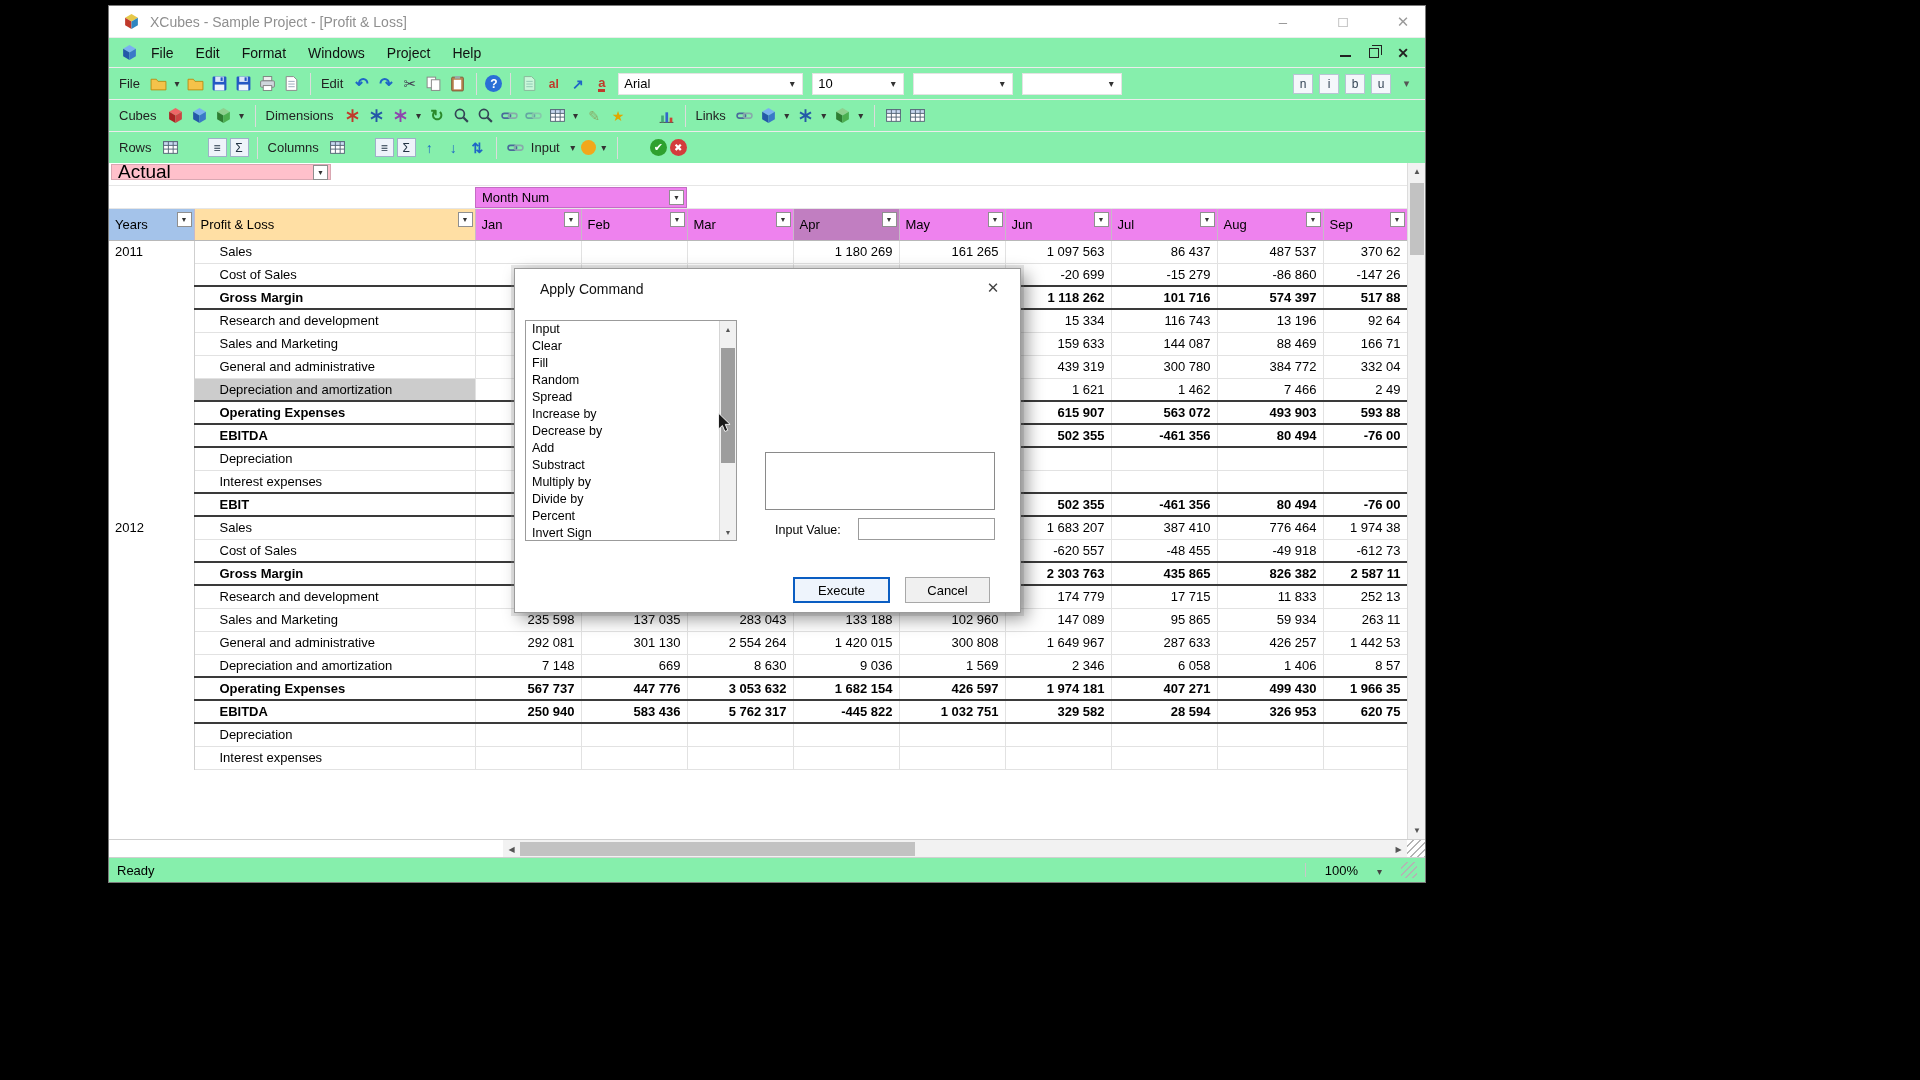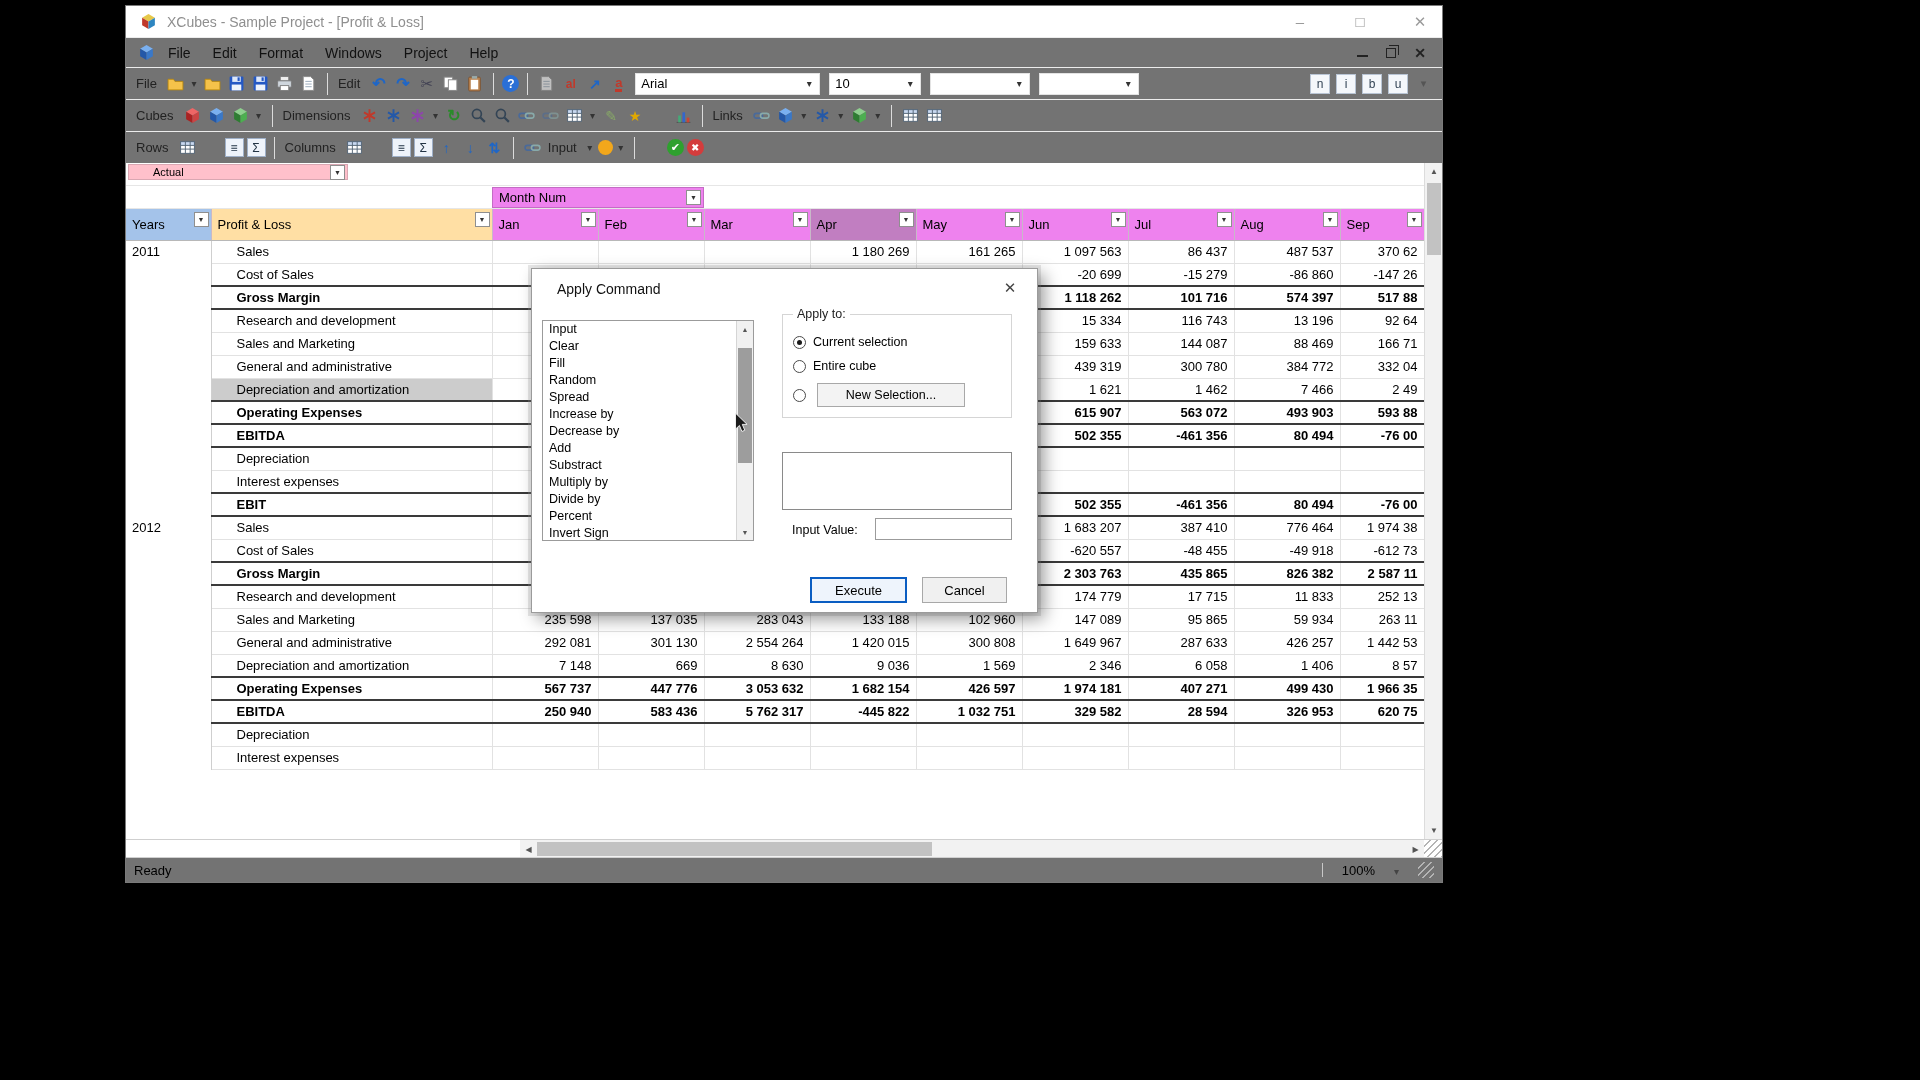--- a/index.html
+++ b/index.html
@@ -1,18 +1,18 @@
 <!DOCTYPE html>
 <html style="--scenario_pink: #ffc0cb; --dimension_violet: #ee82ee; --selected_month_violet: #c17ec1; --years_blue: #a4c3ea; --measure_orange: #ffdfa4; --selected_row_gray: #cccccc; --execute_blue: #0a5dc2; --ok_green: #2ea12e; --toolbar_red: #d43c3c;"><head>
 <meta charset="utf-8">
 <style>
   *{box-sizing:border-box;margin:0;padding:0}
   html,body{width:1920px;height:1080px}
   body{background:#000;font-family:"Liberation Sans",sans-serif;overflow:hidden;position:relative}
-  .app{position:absolute;left:125px;top:5px;width:1318px;height:878px;background:#737373;border:1px solid #7a7a7a;display:flex;flex-direction:column}
+  .app{position:absolute;left:108px;top:5px;width:1318px;height:878px;background:#86efac;border:1px solid #7a7a7a;display:flex;flex-direction:column}
 
   
   .titlebar{height:31px;display:flex;align-items:center;padding:0 12px;background:#fff;flex:0 0 auto}
   .titletext{color:#8f8f8f;font-size:14px;margin-left:8px}
   .wincontrols{margin-left:auto;display:flex;gap:40px;color:#9a9a9a;font-size:15px}
   .wincontrols span{cursor:default;width:20px;text-align:center}
 
   
   .menubar{height:30px;display:flex;align-items:center;padding:0 10px;border-top:1px solid #ececec;font-size:14px;flex:0 0 auto}
   .menu-item{padding:3px 11px;color:#111}
@@ -60,21 +60,21 @@
   .b-sig::before{content:"Σ"}
   .dd{display:inline-flex;align-items:center;justify-content:space-between;height:22px;border:1px solid #e3e3e3;background:#fff;padding:0 5px;margin:0 3px;font-size:13px}
   .w190{width:185px}.w95{width:92px}.w100{width:100px}
   .fmt-group{margin-left:auto;display:flex;gap:6px}
   .fmtbtn{border:1px solid #b8c4d4;background:#f4f7fb;width:20px;height:20px;display:inline-flex;align-items:center;justify-content:center;font-size:12px;color:#345}
 
   
   .gridwrap{flex:1 1 auto;display:flex;min-height:0}
   .grid{width:1298px;position:relative;overflow:hidden;background:#fff}
   .frow{height:23px;position:relative;border-bottom:1px solid #e6e6e6;background:#fff}
-  .pinkcell{position:absolute;left:2px;top:1px;width:220px;height:16px;background:var(--scenario_pink,#ffc0cb);border:1px solid #d9a7b2;display:flex;align-items:center;padding:0 2px 0 24px;font-size:11px}
+  .pinkcell{position:absolute;left:2px;top:1px;width:220px;height:16px;background:var(--scenario_pink,#ffc0cb);border:1px solid #d9a7b2;display:flex;align-items:center;padding:0 2px 0 6px;font-size:19px}
   .purplecell{position:absolute;left:366px;top:1px;width:212px;height:21px;background:var(--dimension_violet,#ee82ee);border:1px solid #c46cc4;display:flex;align-items:center;padding:0 2px 0 6px;font-size:13px}
   .ddbtn{margin-left:auto;width:15px;height:15px;background:#fff;border:1px solid #8f8f8f;display:inline-flex;align-items:center;justify-content:center;flex:0 0 auto}
   .ddbtn::before{content:"▼";font-size:7px;color:#333}
   .gtable{border-collapse:collapse;table-layout:fixed;width:1298px;font-size:13px}
   .gtable th{height:31px;font-weight:normal;position:relative;border-right:1px solid #c8b8c8;border-bottom:1px solid #b8b8b8;padding:0 20px 0 6px;text-align:left;white-space:nowrap;overflow:hidden}
   .h-years{background:var(--years_blue,#a4c3ea);font-weight:bold}
   .h-pl{background:var(--measure_orange,#ffdfa4);font-weight:bold}
   .h-month{background:var(--dimension_violet,#ee82ee);text-align:center;padding:0 18px 0 4px}
   .h-month.sel{background:var(--selected_month_violet,#c17ec1)}
   .gtable th .ddbtn{position:absolute;right:2px;top:3px;margin:0}
@@ -861,37 +861,20 @@
         <div class="cmd">Spread</div>
         <div class="cmd">Increase by</div>
         <div class="cmd">Decrease by</div>
         <div class="cmd">Add</div>
         <div class="cmd">Substract</div>
         <div class="cmd">Multiply by</div>
         <div class="cmd">Divide by</div>
         <div class="cmd">Percent</div>
         <div class="cmd">Invert Sign</div>
       </div>
-    <fieldset class="applybox">
-      <legend>Apply to:</legend>
-      <div>
-          <div class="radio-row">
-            <span class="radio on"></span>
-            <span class="radio-label">Current selection</span>
-          </div>
-          <div class="radio-row">
-            <span class="radio"></span>
-            <span class="radio-label">Entire cube</span>
-          </div>
-        </div>
-      <div class="radio-row">
-        <span class="radio"></span>
-        <span class="newsel-btn">New Selection...</span>
-      </div>
-    </fieldset>
     <div class="valuebox"></div>
     <div class="inputlabel">Input Value:</div>
     <input class="inputfield" value="" style="">
     <div class="btn btn-exec">Execute</div>
     <div class="btn btn-cancel">Cancel</div>
   </div>
 
   <svg class="cursor" viewBox="0 0 12 19">
     <path d="M1 1 L1 15.5 L4.6 12.2 L6.8 17.6 L9.4 16.5 L7.2 11.2 L11.5 11.2 Z" fill="#1a1a1a" stroke="#fff" stroke-width="0.8"></path>
   </svg>

